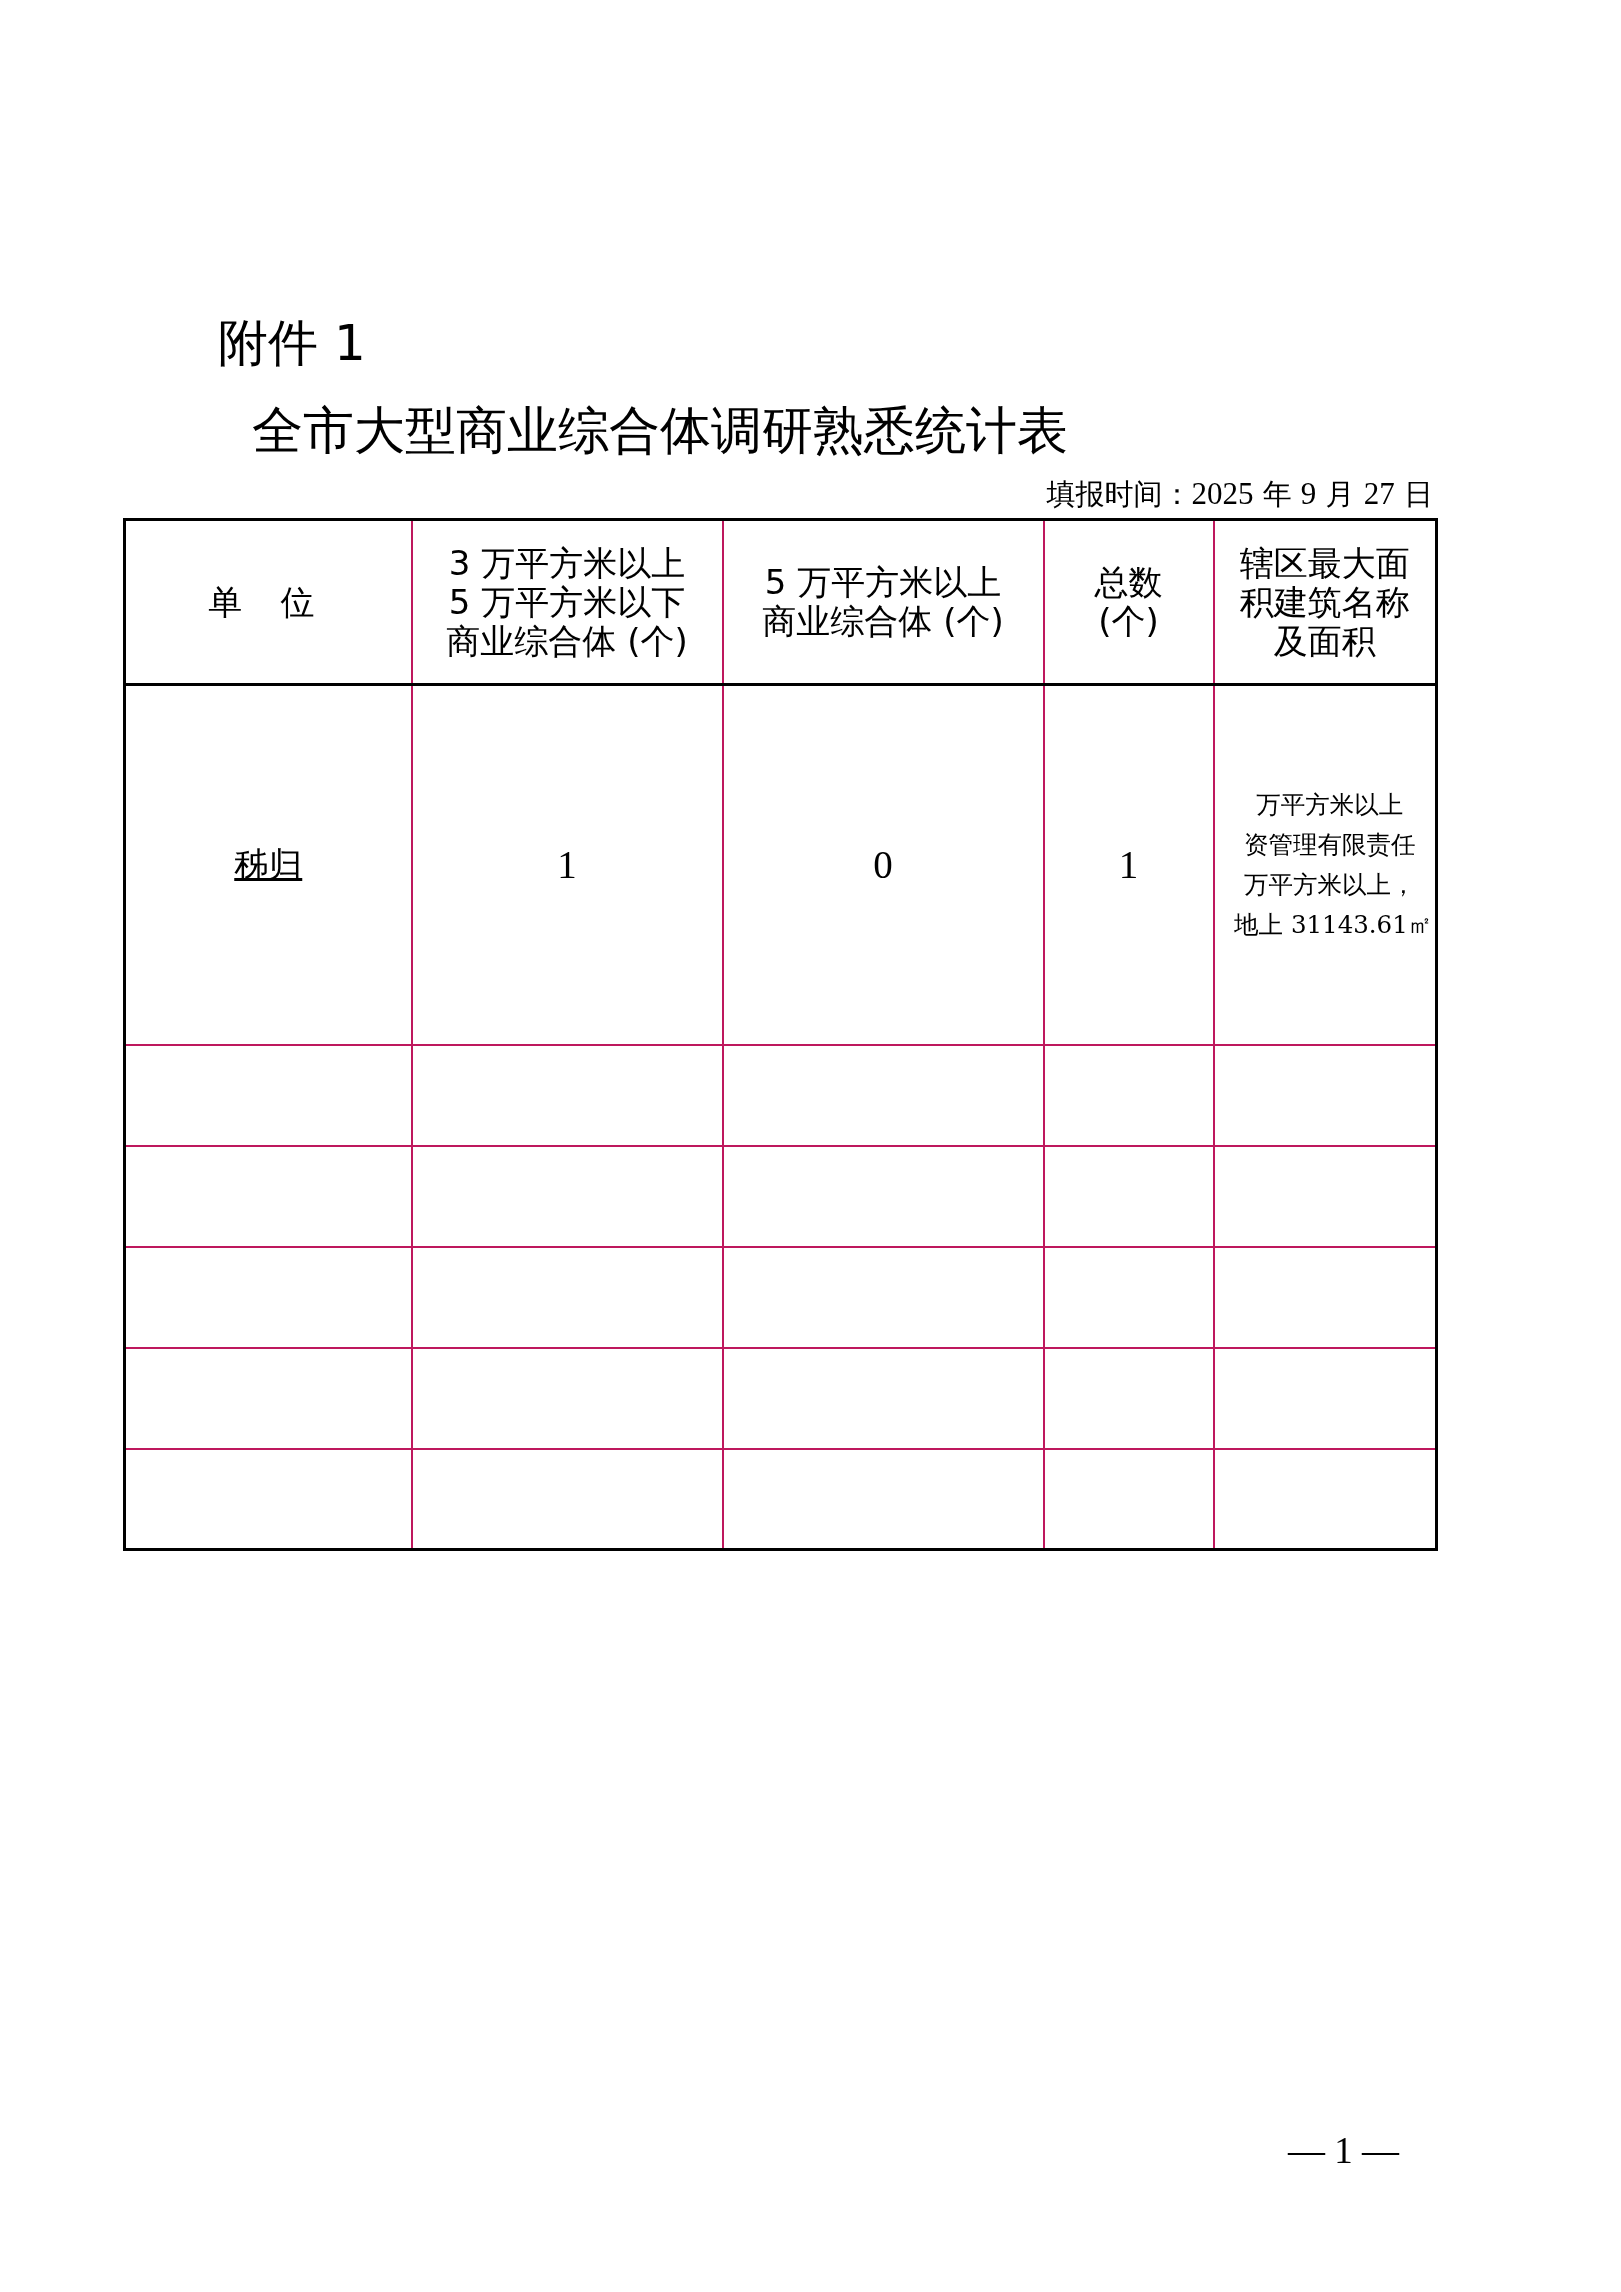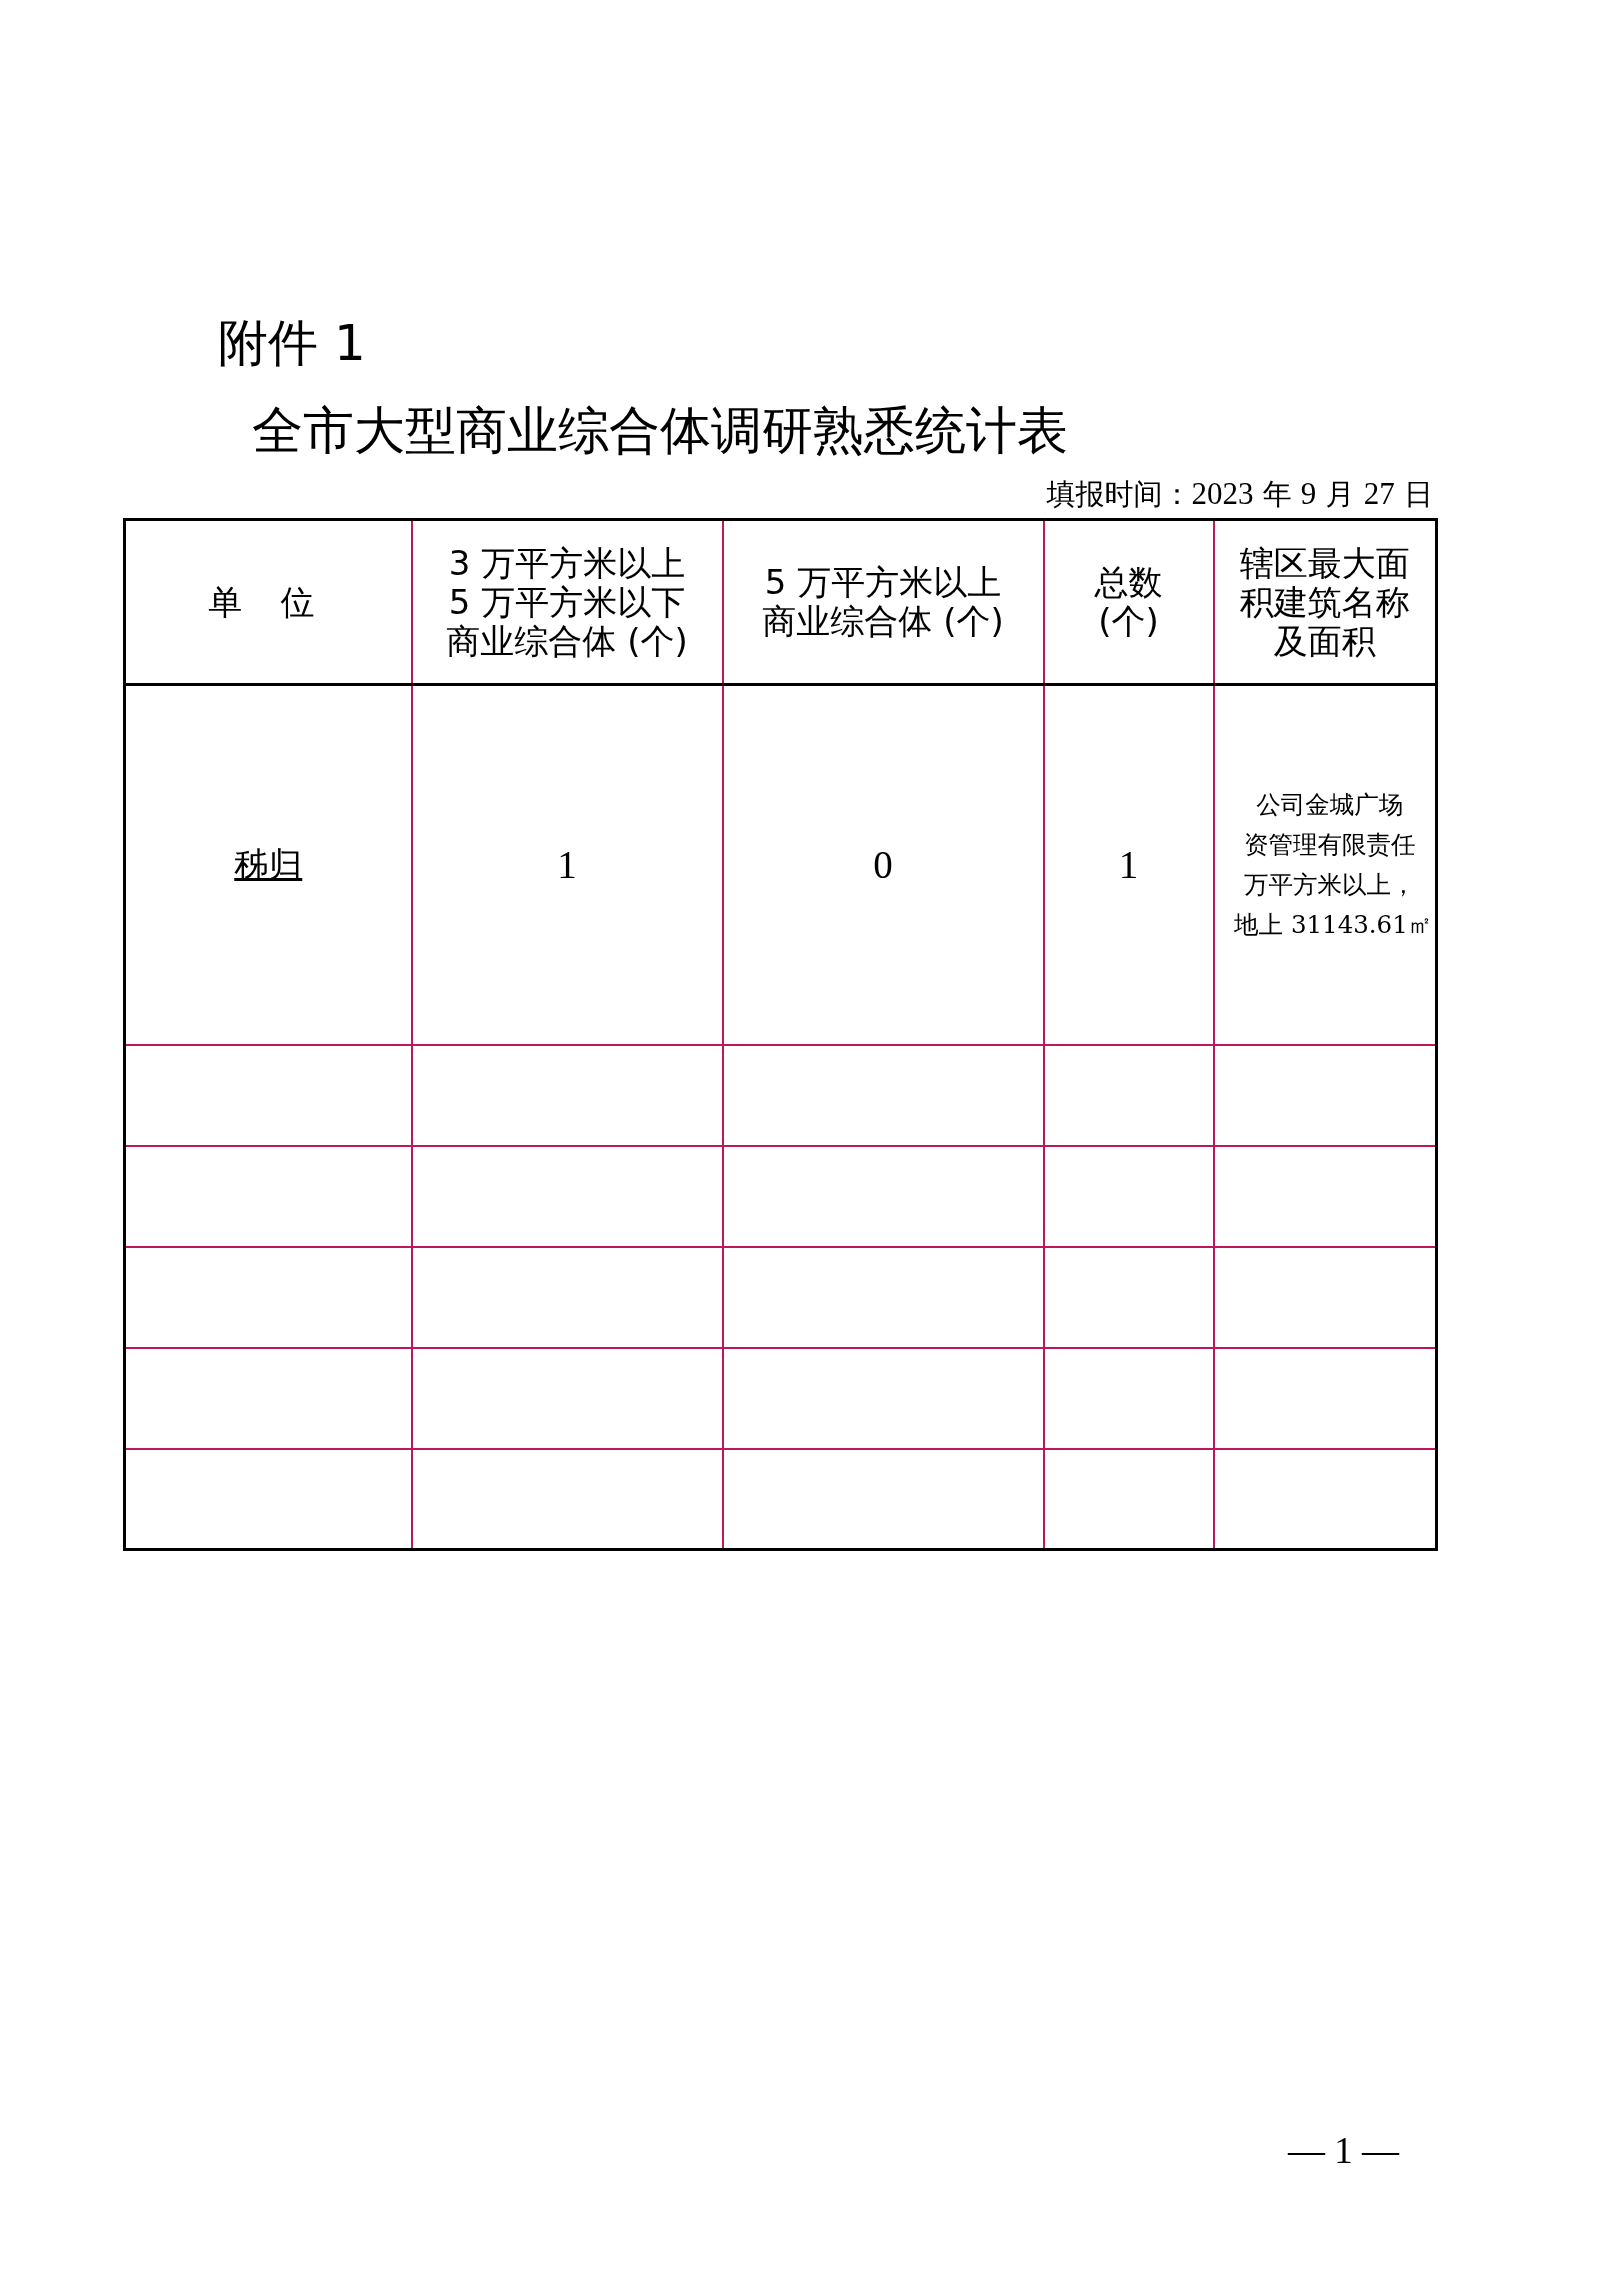--- a/index.html
+++ b/index.html
@@ -31,21 +31,21 @@
                 font-size: 37px; line-height: 47px; white-space: pre; }
   </style>
 </head>
 <body>
 
 <div class="attach">附件 1</div>
 
 <div class="title">全市大型商业综合体调研熟悉统计表</div>
 
 <div class="fill-date">
-  <span>填报时间：</span><span class="num">2023</span>
+  <span>填报时间：</span><span class="num">2025</span>
   <span>年</span>
   <span class="num">9</span>
   <span>月</span>
   <span class="num">27</span>
   <span>日</span>
 </div>
 
 <table class="stats">
   <colgroup>
     <col style="width:287px">
@@ -77,21 +77,21 @@
       <span class="line">积建筑名称</span>
       <span class="line">及面积</span>
     </th>
   </tr>
   <tr class="data">
     <td class="unit-val">秭归</td>
     <td class="val">1</td>
     <td class="val">0</td>
     <td class="val">1</td>
     <td class="bldg">
-      <span class="line" style="display:block">公司金城广场</span>
+      <span class="line" style="display:block">万平方米以上</span>
       <span class="line" style="display:block">资管理有限责任</span>
       <span class="line" style="display:block">万平方米以上，</span>
       <span class="line" style="display:block;white-space:nowrap">地上 31143.61㎡</span>
     </td>
   </tr>
   <tr class="empty">
     <td></td>
     <td></td>
     <td></td>
     <td></td>

